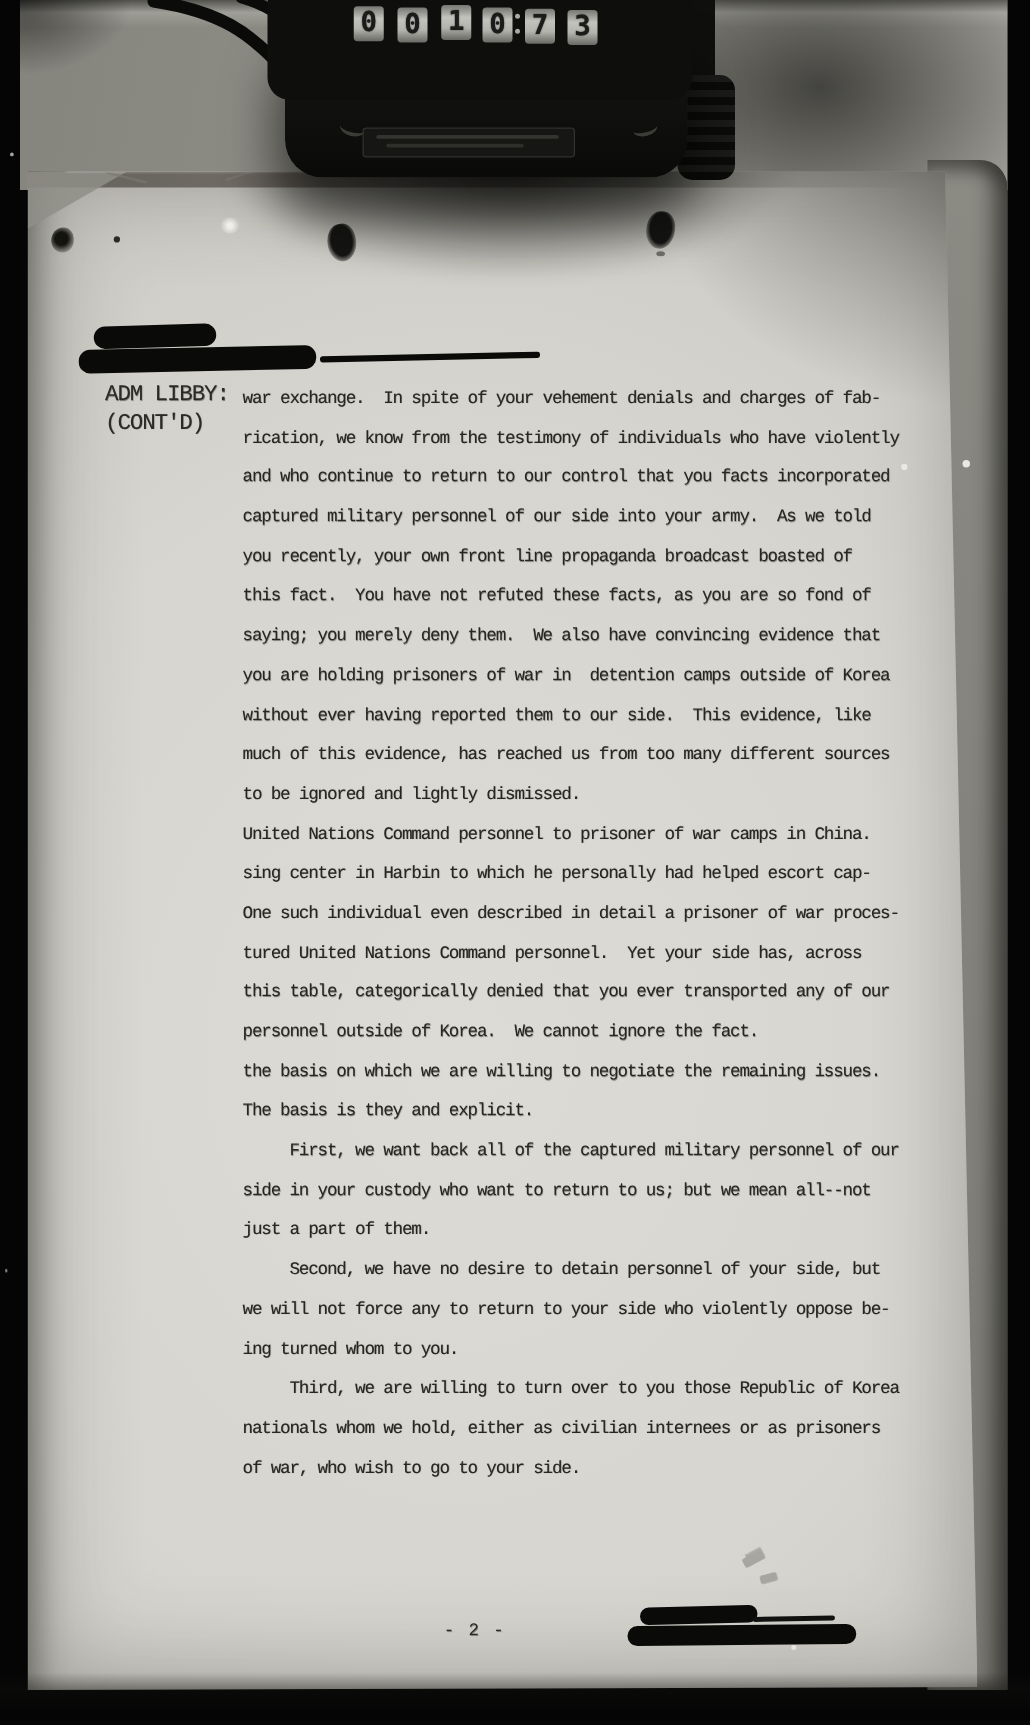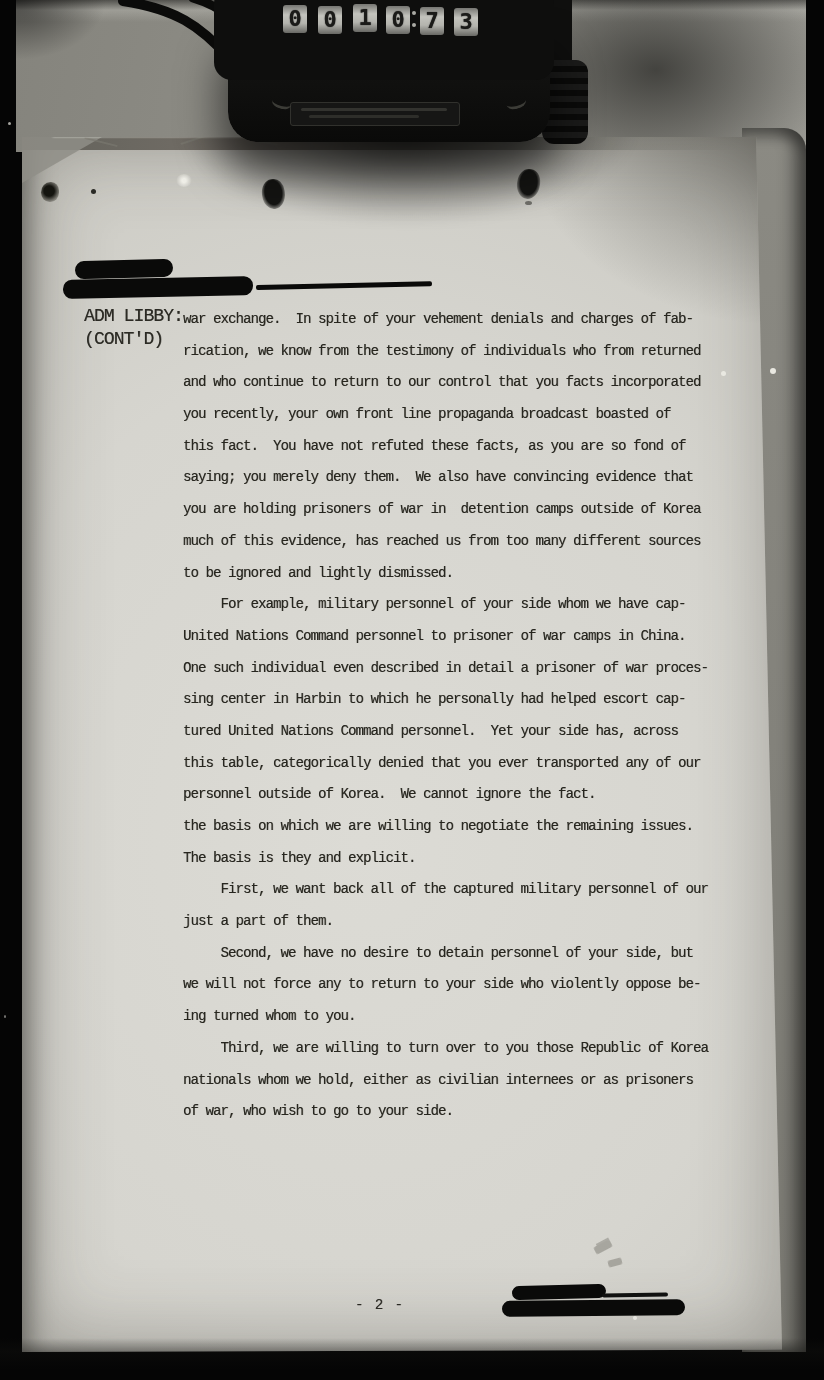--- a/index.html
+++ b/index.html
@@ -70,21 +70,21 @@
   .ink-dot{position:absolute;left:69px;top:52px;width:5px;height:5px;border-radius:50%;background:#2a2a25;}
   .scuff{position:absolute;left:154px;top:37px;width:16px;height:13px;border-radius:50%;
     background:radial-gradient(circle,#efeee7 20%,rgba(239,238,231,0) 75%);}
   
   .speaker-block{
     position:absolute;left:62px;top:168px;color:#2b2a24;
     font-size:18px;letter-spacing:-0.9px;line-height:23px;white-space:pre;
     text-shadow:0.4px 0.4px 0.6px rgba(43,42,36,0.55);filter:blur(0.3px);
   }
   .text-block{
-    position:absolute;left:161px;top:167px;color:#27261f;
+    position:absolute;left:172px;top:167px;color:#27261f;
     font-size:14px;letter-spacing:-0.9px;line-height:31.7px;
     text-shadow:0.4px 0.4px 0.6px rgba(43,42,36,0.5);filter:blur(0.3px);font-family:Liberation Mono, monospace;
   }
   .typed-line{white-space:pre;height:31.7px;}
   .page-number{
     position:absolute;left:333px;top:1160px;color:#2b2a24;font-size:14px;
     letter-spacing:1.5px;text-shadow:0.4px 0.4px 0.6px rgba(43,42,36,0.5);filter:blur(0.3px);
   }
   
   .redaction{position:absolute;background:#0a0a09;border-radius:9px;}
@@ -178,38 +178,40 @@
     <div class="ink-dot"></div>
     <div class="scuff"></div>
 
     <div class="redaction r1"></div>
     <div class="redaction r2"></div>
 
     <div class="speaker-block"><div>ADM LIBBY:</div><div>(CONT'D)</div></div>
 
     <div class="text-block">
         <div class="typed-line">war exchange.  In spite of your vehement denials and charges of fab-</div>
-        <div class="typed-line">rication, we know from the testimony of individuals who from returned</div>
+        <div class="typed-line">rication, we know from the testimony of individuals who have violently</div>
         <div class="typed-line">and who continue to return to our control that you facts incorporated</div>
+        <div class="typed-line">captured military personnel of our side into your army.  As we told</div>
         <div class="typed-line">you recently, your own front line propaganda broadcast boasted of</div>
         <div class="typed-line">this fact.  You have not refuted these facts, as you are so fond of</div>
         <div class="typed-line">saying; you merely deny them.  We also have convincing evidence that</div>
         <div class="typed-line">you are holding prisoners of war in  detention camps outside of Korea</div>
+        <div class="typed-line">without ever having reported them to our side.  This evidence, like</div>
         <div class="typed-line">much of this evidence, has reached us from too many different sources</div>
         <div class="typed-line">to be ignored and lightly dismissed.</div>
-        <div class="typed-line">     For example, military personnel of your side whom we have cap-</div>
         <div class="typed-line">United Nations Command personnel to prisoner of war camps in China.</div>
+        <div class="typed-line">sing center in Harbin to which he personally had helped escort cap-</div>
         <div class="typed-line">One such individual even described in detail a prisoner of war proces-</div>
-        <div class="typed-line">sing center in Harbin to which he personally had helped escort cap-</div>
         <div class="typed-line">tured United Nations Command personnel.  Yet your side has, across</div>
         <div class="typed-line">this table, categorically denied that you ever transported any of our</div>
         <div class="typed-line">personnel outside of Korea.  We cannot ignore the fact.</div>
         <div class="typed-line">the basis on which we are willing to negotiate the remaining issues.</div>
         <div class="typed-line">The basis is they and explicit.</div>
         <div class="typed-line">     First, we want back all of the captured military personnel of our</div>
+        <div class="typed-line">side in your custody who want to return to us; but we mean all--not</div>
         <div class="typed-line">just a part of them.</div>
         <div class="typed-line">     Second, we have no desire to detain personnel of your side, but</div>
         <div class="typed-line">we will not force any to return to your side who violently oppose be-</div>
         <div class="typed-line">ing turned whom to you.</div>
         <div class="typed-line">     Third, we are willing to turn over to you those Republic of Korea</div>
         <div class="typed-line">nationals whom we hold, either as civilian internees or as prisoners</div>
         <div class="typed-line">of war, who wish to go to your side.</div>
       </div>
 
     <div class="pencil-mark p1"></div>

